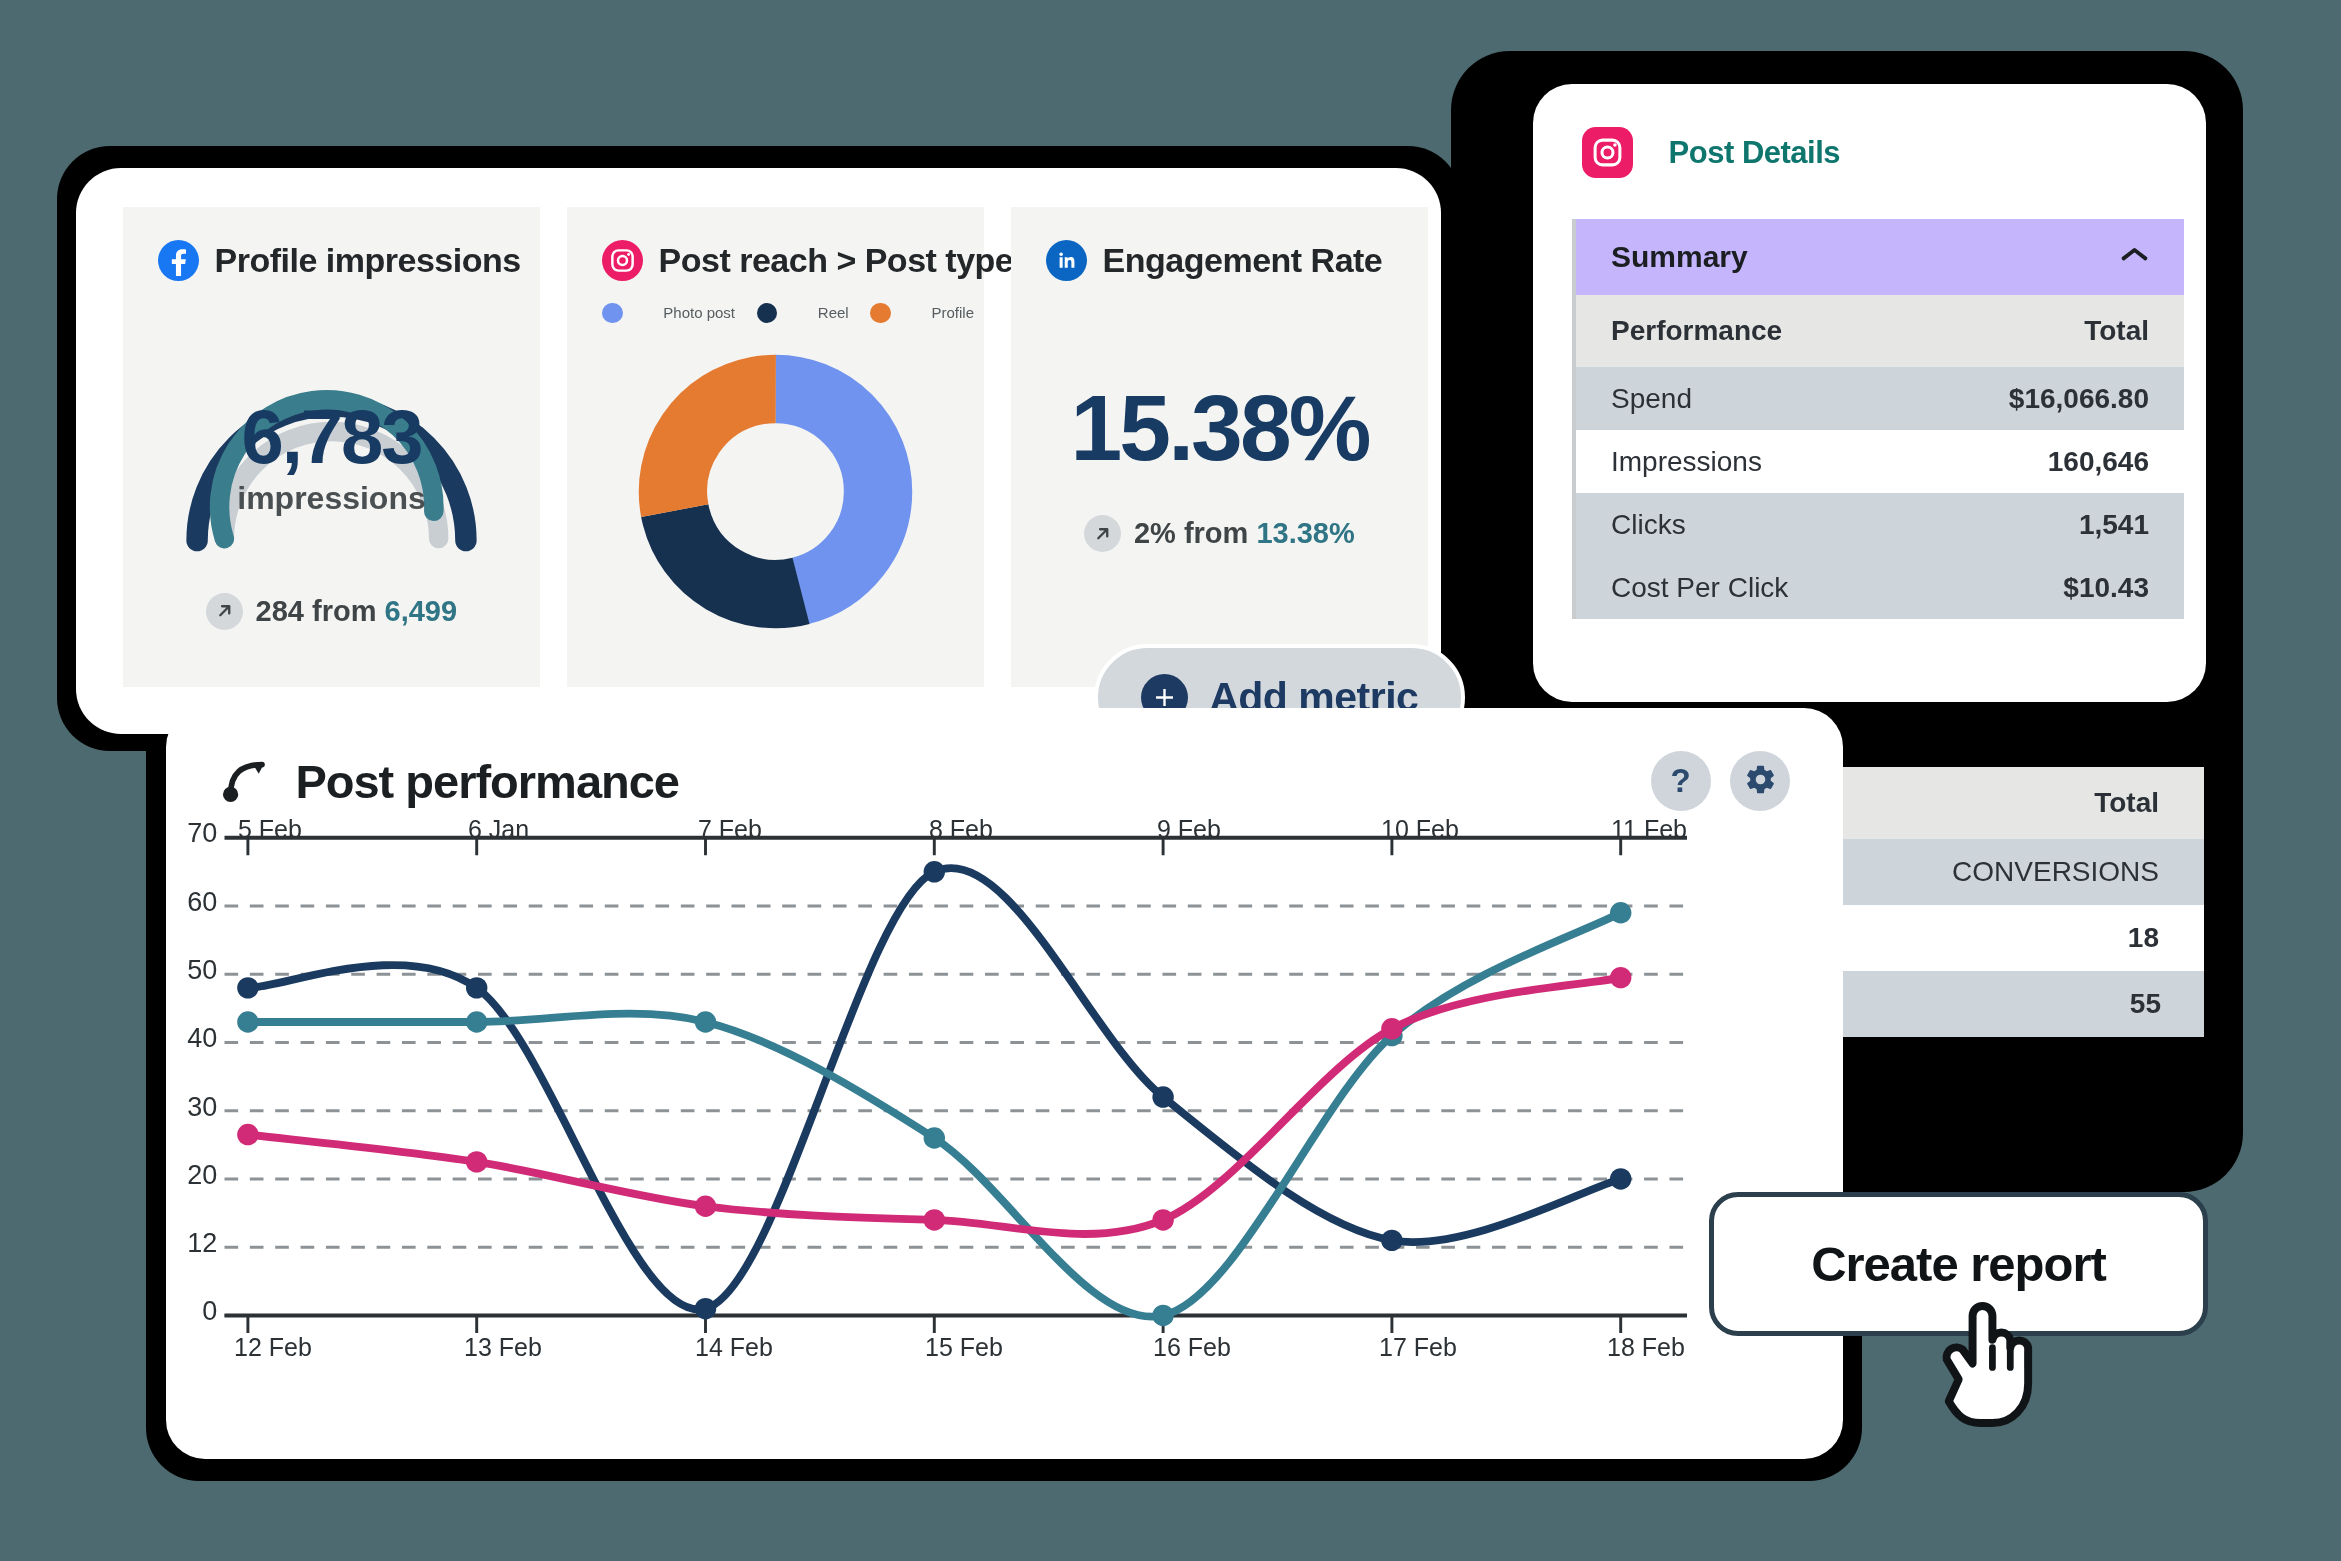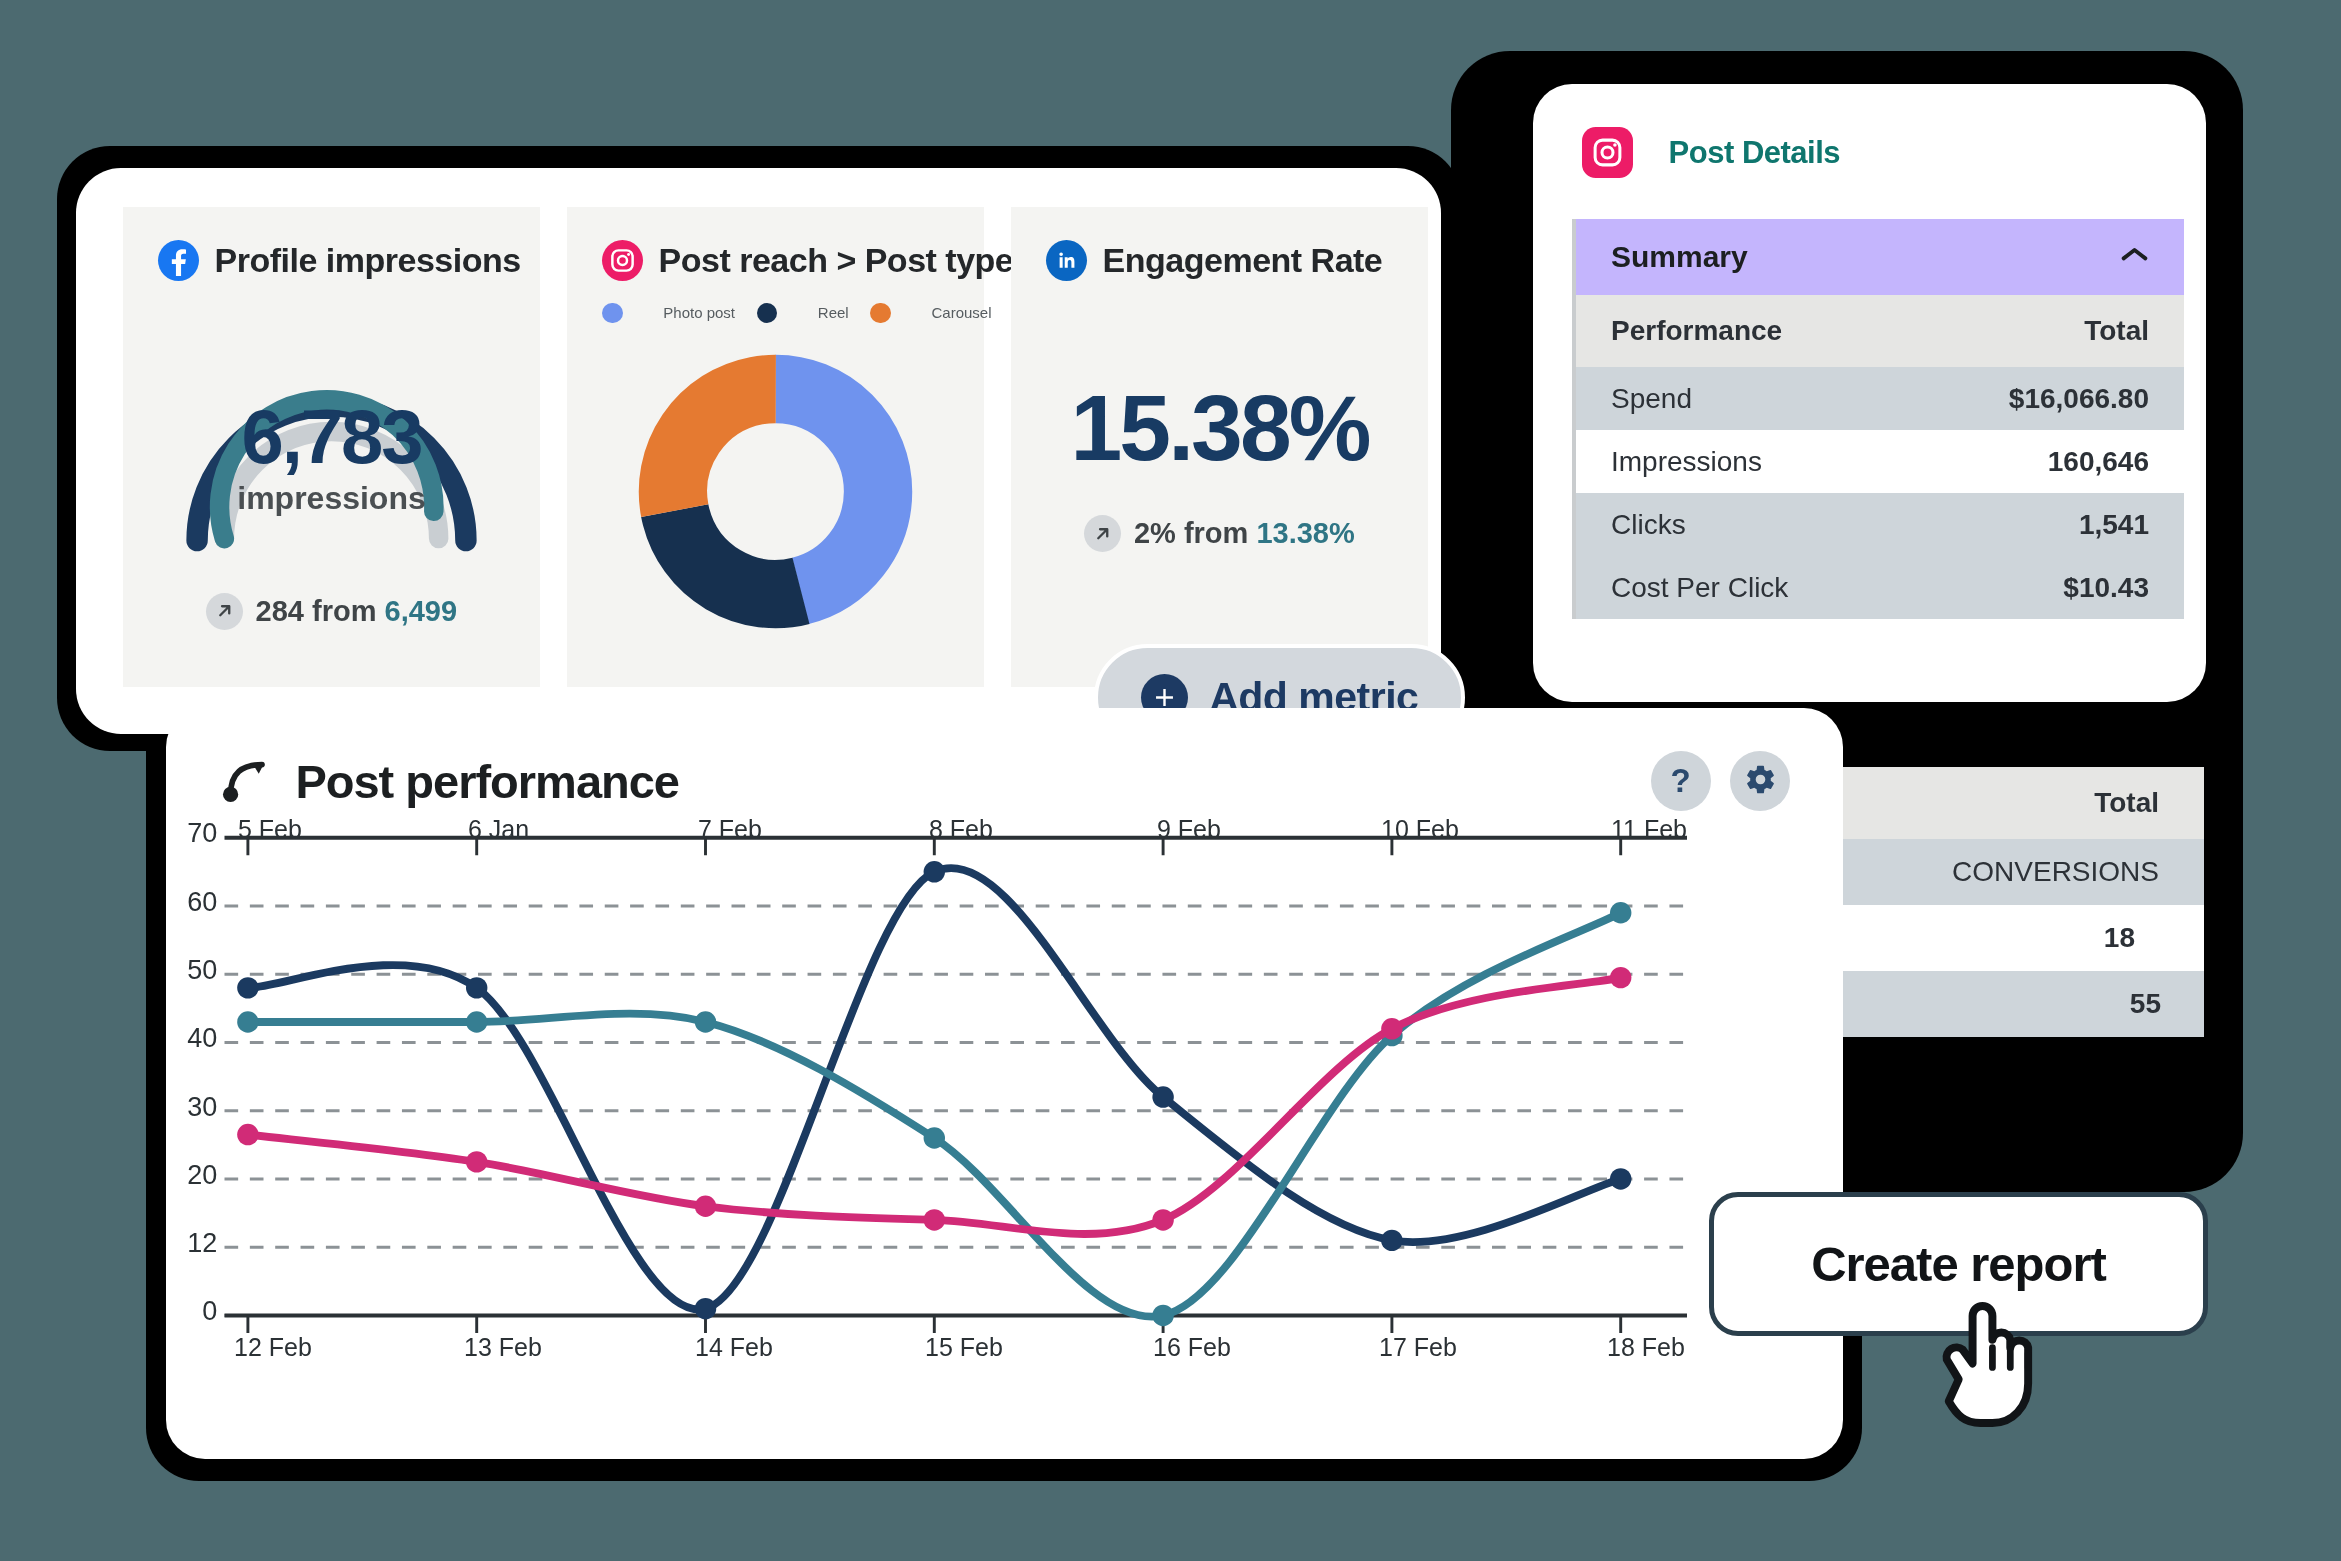--- a/index.html
+++ b/index.html
@@ -177,21 +177,21 @@
           <span class="legend-item">
             <span class="legend-swatch" style="background:#6f93ee"></span>
             <span class="legend-label">Photo post</span>
           </span>
           <span class="legend-item">
             <span class="legend-swatch" style="background:#16304f"></span>
             <span class="legend-label">Reel</span>
           </span>
           <span class="legend-item">
             <span class="legend-swatch" style="background:#e57a31"></span>
-            <span class="legend-label">Carousel</span>
+            <span class="legend-label">Profile</span>
           </span>
         </div>
 
         <div style="margin-top:21.5px;">
           <svg width="293" height="293" viewBox="0 0 300 300">
 
             <g transform="translate(150,150)">
               <circle r="105" fill="none" stroke="#6f93ee" stroke-width="70" stroke-dasharray="303.5 356.3" transform="rotate(-90)"></circle>
               <circle r="105" fill="none" stroke="#16304f" stroke-width="70" stroke-dasharray="171.6 488.2" transform="rotate(75.6)"></circle>
               <circle r="105" fill="none" stroke="#e57a31" stroke-width="70" stroke-dasharray="184.8 475" transform="rotate(169.2)"></circle>
@@ -269,21 +269,21 @@
         <span class="c2">$10.43</span>
       </div>
     </div>
   </div>
 
   <div id="pd-lower">
     <div class="tbl-head" style="justify-content:flex-end;padding-right:45px;">
       <span class="c2">Total</span>
     </div>
     <div class="conv">CONVERSIONS</div>
-    <div class="tbl-row even" style="justify-content:flex-end;padding-right:69px;height:66px;">
+    <div class="tbl-row even" style="justify-content:flex-end;padding-right:45px;height:66px;">
       <span class="c2">18</span>
     </div>
     <div class="tbl-row odd" style="justify-content:flex-end;padding-right:43px;height:66px;">
       <span class="c2">55</span>
     </div>
   </div>
 
   <div id="add-metric">
     <span class="plus-circle">
       <svg width="29" height="29" viewBox="0 0 24 24">

